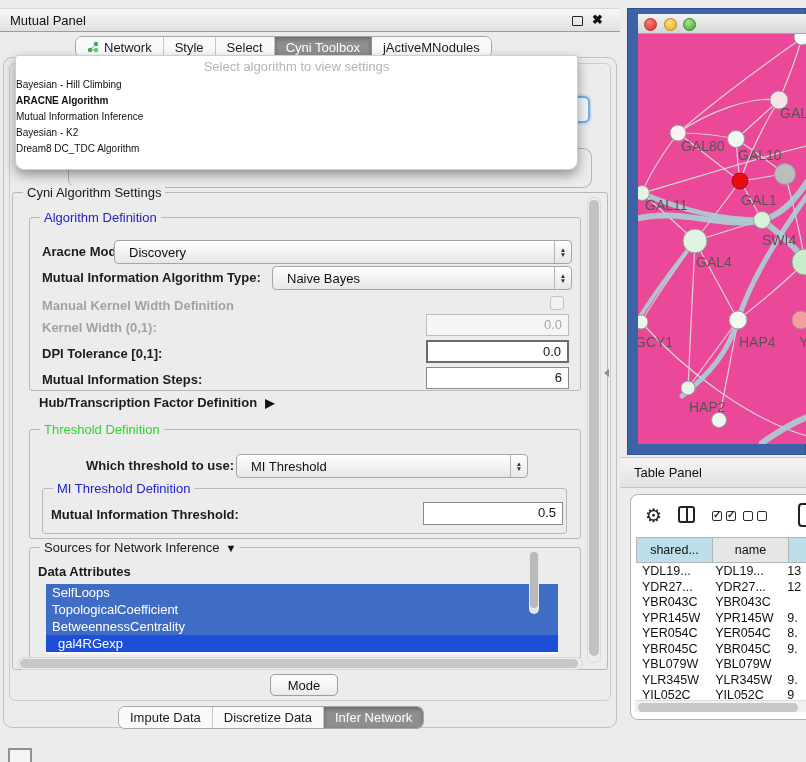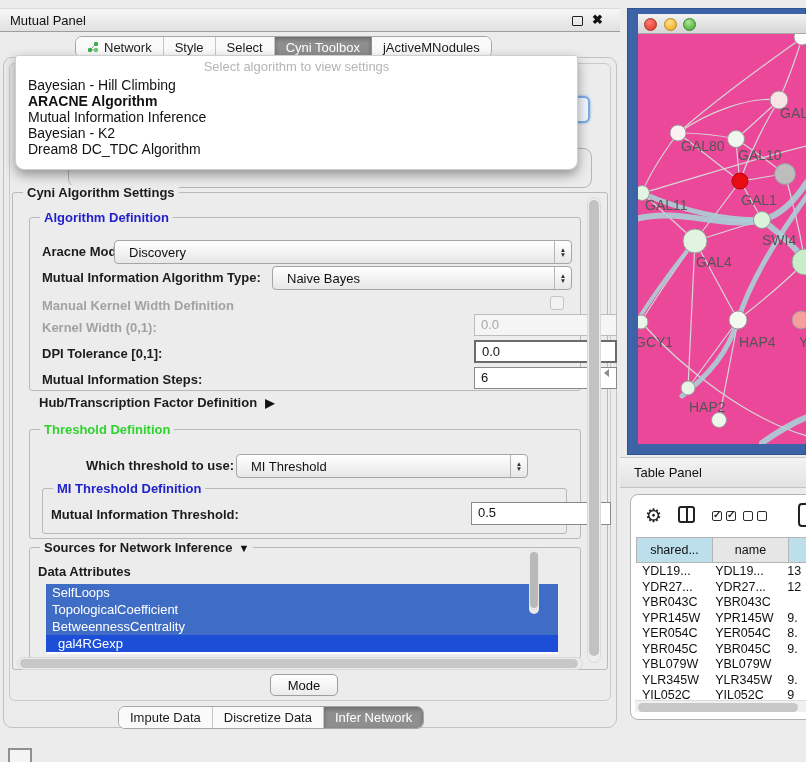--- a/index.html
+++ b/index.html
@@ -31,46 +31,46 @@
   .ghost-combo { position:absolute; left:66px; top:96px; width:524px; height:27px;
     border:2px solid #7aade2; border-radius:6px; background:#f2f7fd; box-shadow:0 0 3px #7aade2; }
   .ghost-box { position:absolute; left:68px; top:148px; width:524px; height:40px;
     border:1px solid #b5b5b5; border-radius:9px; background:#ececec; }
 
   
   .algo-dropdown { position:absolute; left:15px; top:55px; width:563px; height:115px; z-index:50;
     background:#fff; border:1px solid #cfcfcf; border-radius:3px 3px 9px 9px;
     box-shadow:0 5px 12px rgba(0,0,0,.38); }
   .algo-placeholder { text-align:center; padding-top:3px; height:21px; color:#b5b5b5; font-size:13px; }
-  .algo-item { height:16px; line-height:16px; padding-left:12px; font-size:14px; color:#111; }
+  .algo-item { height:16px; line-height:16px; padding-left:0; font-size:10px; color:#111; }
   .algo-item.selected { font-weight:bold; }
 
   
   .groupbox { position:absolute; border:1px solid #b9b9b9; border-radius:3px; }
-  .gb-title { position:absolute; top:-8px; left:10px; background:#ececec; padding:0 4px; font-size:13px; color:#1b1b1b; white-space:nowrap;font-weight:bold; }
+  .gb-title { position:absolute; top:-8px; left:10px; background:#ececec; padding:0 4px; font-size:13px; color:#1b1b1b; white-space:nowrap; }
   .gb-title.blue { color:#2222cc; }
   .gb-title.green { color:#2fd32f; }
 
   .gb-settings { left:12px; top:192px; width:596px; height:478px; }
   .alg-box { left:16px; top:24px; width:552px; height:174px; }
   .thr-box { left:16px; top:236px; width:552px; height:110px; }
   .mi-box  { left:12px; top:58px; width:525px; height:46px; }
   .src-box { left:16px; top:354px; width:552px; height:112px; }
 
   .lbl { position:absolute; font-size:13px; font-weight:bold; color:#1c1c1c; white-space:nowrap; }
   .lbl.disabled { color:#a2a2a2; }
 
   .combo { position:absolute; display:flex; align-items:center; height:24px;
     background:linear-gradient(#ffffff,#e7e7e7); border:1px solid #a6a6a6; border-radius:4px; font-size:13px; }
   .combo .val { padding-left:14px; color:#111; }
   .combo .arrows { margin-left:auto; width:17px; align-self:stretch; border-left:1px solid #b5b5b5;
     display:flex; flex-direction:column; align-items:center; justify-content:center; font-size:6.5px; line-height:5px; color:#333; }
 
   .field { position:absolute; height:22px; background:#fff; border:1px solid #8a8a8a;
-    font-size:13px; text-align:left; padding:2px 6px; color:#111;margin-left:48px; }
+    font-size:13px; text-align:right; padding:2px 6px; color:#111; }
   .field.strong { border:2px solid #6b6b6b; height:23px; }
   .field.disabled { background:#f5f5f5; border:1px solid #bcbcbc; color:#a8a8a8; }
 
   .mini-checkbox { position:absolute; width:14px; height:14px; border:1px solid #c3c3c3; border-radius:3px; background:#f2f2f2; }
 
   .hub-row { position:absolute; left:26px; top:202px; font-size:13px; font-weight:bold; color:#1c1c1c; }
   .tri-right { display:inline-block; margin-left:8px; font-size:12px; color:#111; }
   .tri-down  { display:inline-block; margin-left:6px; font-size:11px; color:#111; }
 
   .attr-label { position:absolute; left:8px; top:16px; font-size:13px; font-weight:bold; }

